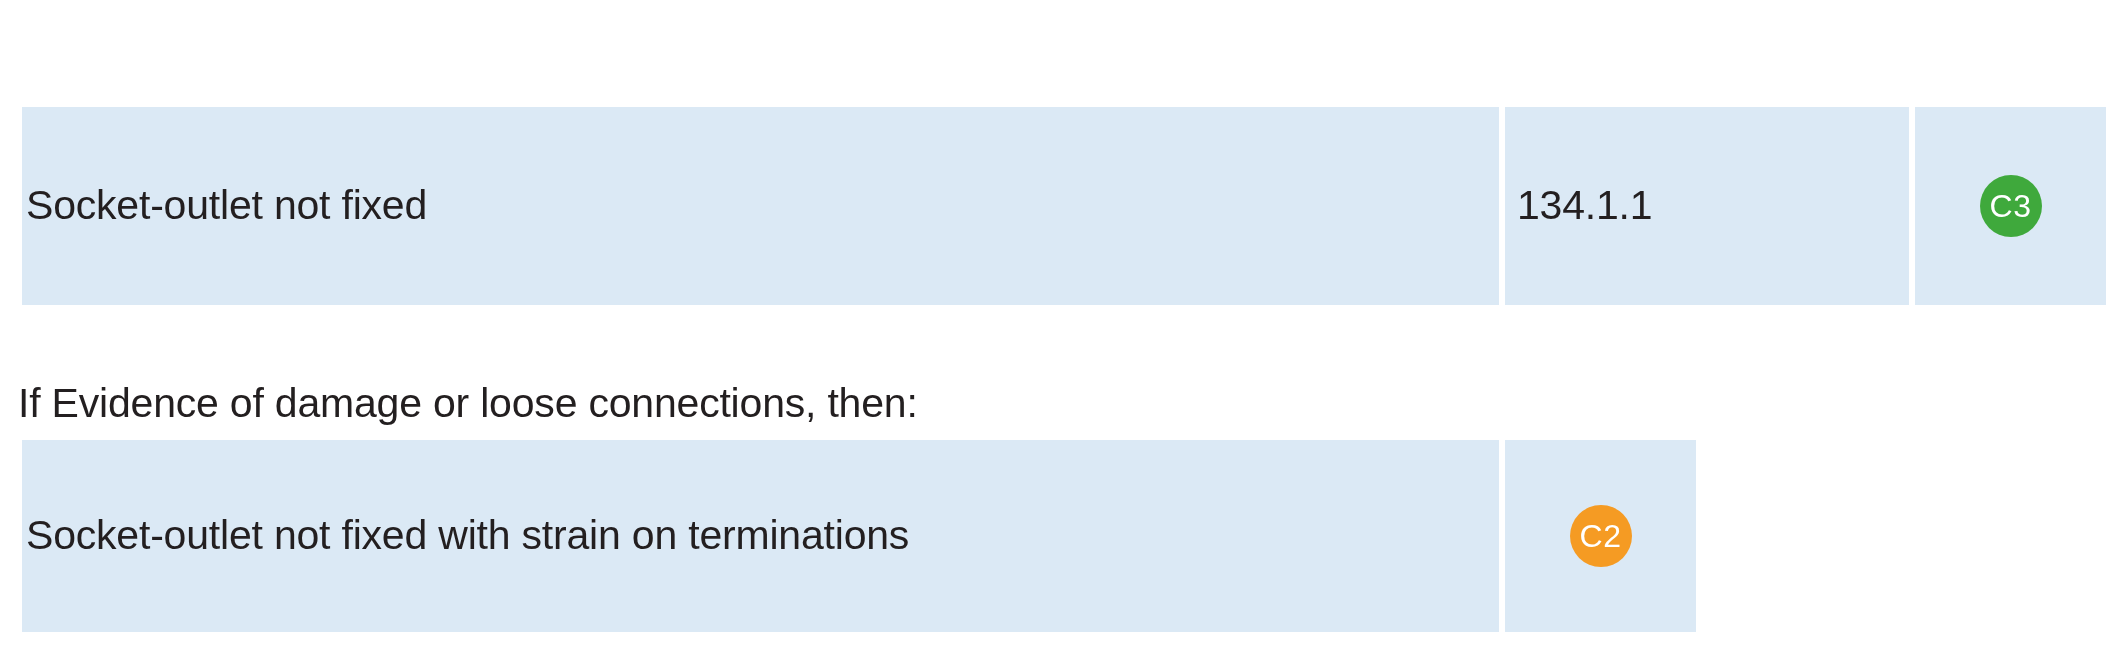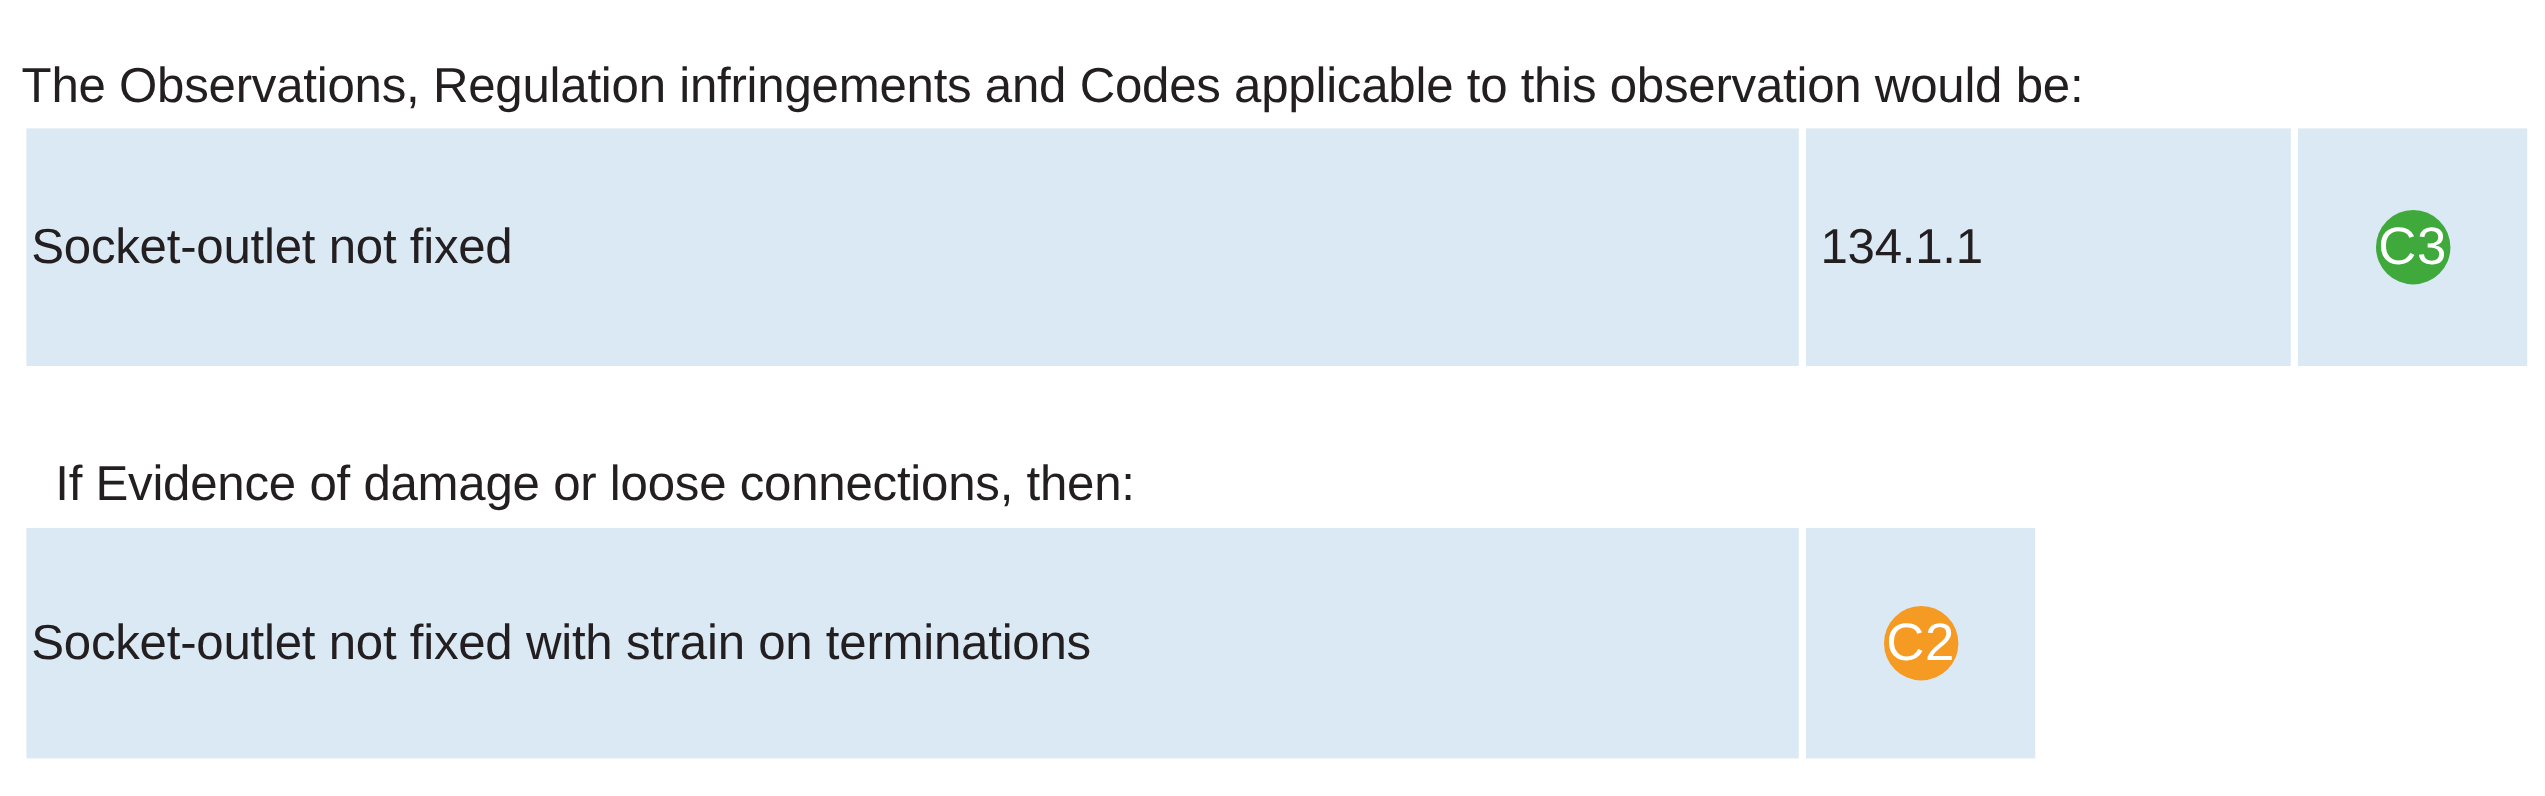--- a/index.html
+++ b/index.html
@@ -34,21 +34,20 @@
   #lead-1 {
     position: absolute;
     left: 18px;
     top: 8px;
   }
 
   #lead-2 {
     position: absolute;
     left: 18px;
     top: 340px;
-    margin-left: 28px;
   }
 
   .obs-table {
     position: absolute;
     left: 22px;
     width: 2078px;
     display: flex;
     flex-direction: row;
     gap: 6px;
     background: transparent;
@@ -88,35 +87,34 @@
   }
 
   .code-badge {
     width: 62px;
     height: 62px;
     border-radius: 50%;
     display: flex;
     align-items: center;
     justify-content: center;
     color: #ffffff;
-    font-size: 44px;
+    font-size: 32px;
     line-height: 1;
     letter-spacing: 0.5px;
     box-sizing: border-box;
   }
 
   .badge-c3 { background: #3fa93c; }
   .badge-c2 { background: #f59b23; }
 </style>
 </head>
 <body>
 
 <div class="page">
 
-  <p class="lead-text" id="lead-1">The Observations, Regulation infringements and Codes applicable to this observation would be:</p>
 
   <div class="obs-table" id="table-1">
     <div class="cell cell-observation">
       <span class="cell-text">Socket-outlet not fixed</span>
     </div>
     <div class="cell cell-regulation">
       <span class="cell-text">134.1.1</span>
     </div>
     <div class="cell cell-code">
       <span class="code-badge badge-c3">C3</span>

